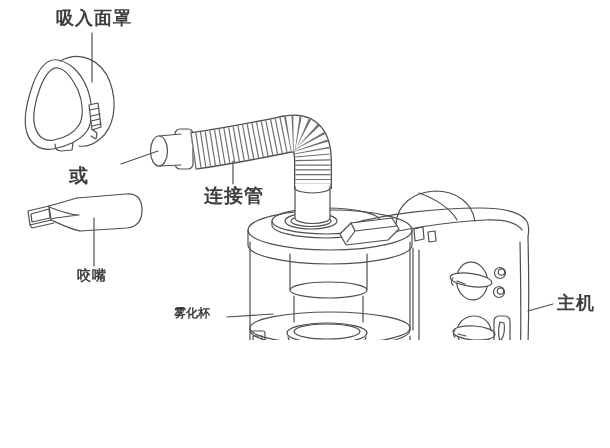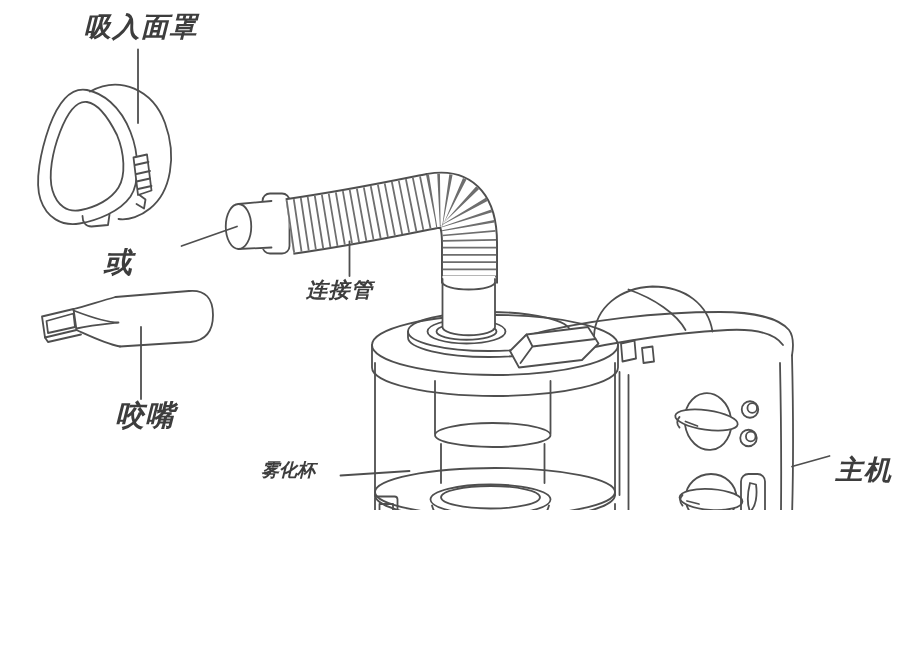--- a/index.html
+++ b/index.html
@@ -7,21 +7,20 @@
     --text:#3d3d3d;
     --bg:#ffffff;
   }
   html,body{margin:0;padding:0;background:#fff;}
   #stage{
     position:relative;
     width:610px;height:340px;
     background:var(--bg);
     font-family:"Liberation Sans","DejaVu Sans",sans-serif;
     overflow:hidden;
-    font-style:italic;
   }
   #art{position:absolute;left:0;top:0;}
   
   .ln{fill:none;stroke:var(--line);stroke-width:1.2;stroke-linecap:round;stroke-linejoin:round;}
   .fw{fill:#fff;stroke:var(--line);stroke-width:1.2;stroke-linecap:round;stroke-linejoin:round;}
   .fwn{fill:#fff;stroke:none;}
   .tube-out{fill:none;stroke:var(--line);stroke-width:38;}
   .tube-in{fill:none;stroke:#fff;stroke-width:35.4;}
   .tube-rib{fill:none;stroke:#6e6e6e;stroke-width:35.4;stroke-dasharray:1.2 3.6;}
   .lbl{
@@ -140,20 +139,20 @@
       <path class="ln" d="M 94,218 L 94,266"></path>
       <path class="ln" d="M 227,317 L 273,314"></path>
       <path class="ln" d="M 528,311 L 553,304"></path>
     </g>
   </svg>
 
   <div class="lbl" style="left:56px;top:9px;font-size:18px;">吸入面罩</div>
 
   <div class="lbl" style="left:69px;top:166px;font-size:19px;">或</div>
 
-  <div class="lbl" style="left:204px;top:186px;font-size:14px;">连接管</div>
+  <div class="lbl" style="left:204px;top:186px;font-size:19px;">连接管</div>
 
-  <div class="lbl" style="left:77px;top:268px;font-size:19px;">咬嘴</div>
+  <div class="lbl" style="left:77px;top:268px;font-size:14px;">咬嘴</div>
 
   <div class="lbl" style="left:174px;top:307px;font-size:12px;letter-spacing:0;">雾化杯</div>
 
-  <div class="lbl" style="left:557px;top:294px;font-size:18px;margin-top:10px;">主机</div>
+  <div class="lbl" style="left:557px;top:294px;font-size:18px;">主机</div>
 </div>
 
 </body></html>

